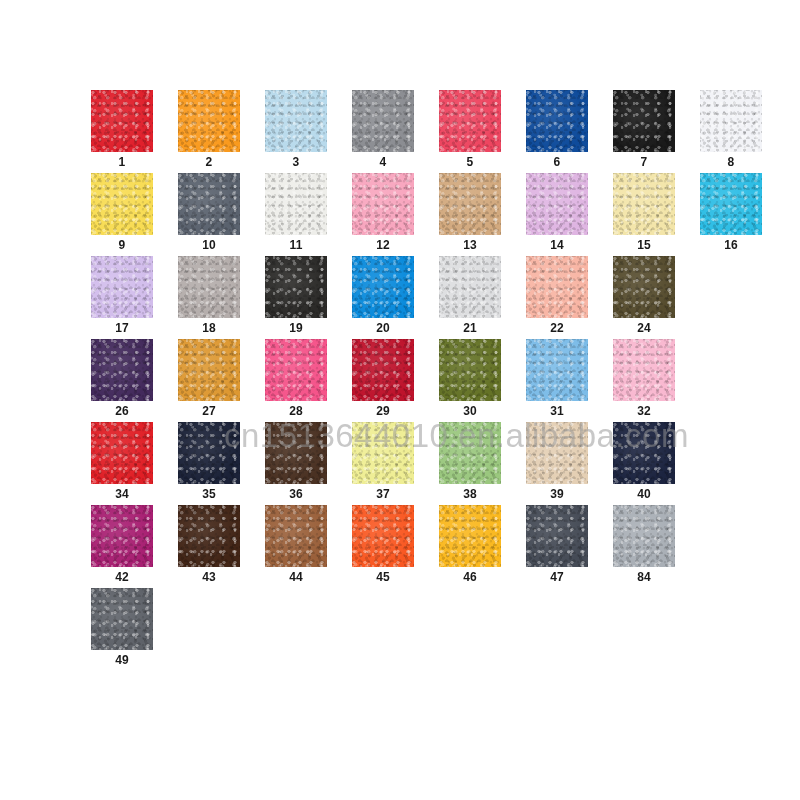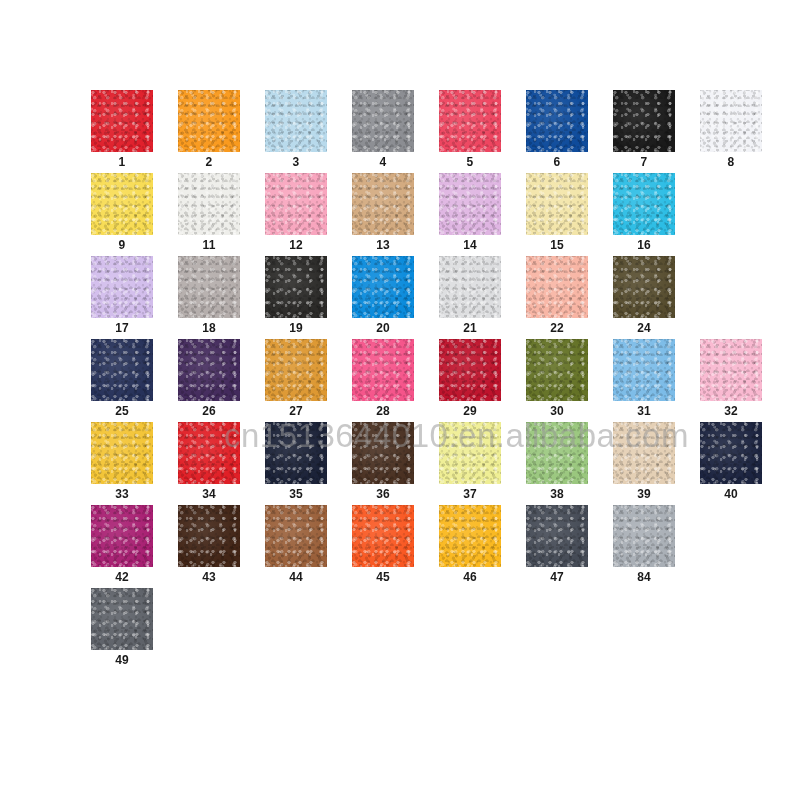--- a/index.html
+++ b/index.html
@@ -141,20 +141,24 @@
           <div class="swatch-chip" style="background-color: rgb(242, 243, 247);"></div>
           <div class="swatch-label">8</div>
         </div>
       </div>
       <div class="swatch-row">
         <div class="swatch-cell">
           <div class="swatch-chip" style="background-color: rgb(248, 220, 83);"></div>
           <div class="swatch-label">9</div>
         </div>
         <div class="swatch-cell">
+          <div class="swatch-chip" style="background-color: rgb(90, 98, 110);"></div>
+          <div class="swatch-label">10</div>
+        </div>
+        <div class="swatch-cell">
           <div class="swatch-chip" style="background-color: rgb(238, 238, 234);"></div>
           <div class="swatch-label">11</div>
         </div>
         <div class="swatch-cell">
           <div class="swatch-chip" style="background-color: rgb(248, 165, 190);"></div>
           <div class="swatch-label">12</div>
         </div>
         <div class="swatch-cell">
           <div class="swatch-chip" style="background-color: rgb(210, 169, 126);"></div>
           <div class="swatch-label">13</div>
@@ -197,24 +201,20 @@
           <div class="swatch-chip" style="background-color: rgb(248, 181, 164);"></div>
           <div class="swatch-label">22</div>
         </div>
         <div class="swatch-cell">
           <div class="swatch-chip" style="background-color: rgb(86, 76, 46);"></div>
           <div class="swatch-label">24</div>
         </div>
       </div>
       <div class="swatch-row">
         <div class="swatch-cell">
-          <div class="swatch-chip" style="background-color: rgb(39, 50, 90);"></div>
-          <div class="swatch-label">25</div>
-        </div>
-        <div class="swatch-cell">
           <div class="swatch-chip" style="background-color: rgb(67, 42, 92);"></div>
           <div class="swatch-label">26</div>
         </div>
         <div class="swatch-cell">
           <div class="swatch-chip" style="background-color: rgb(221, 152, 50);"></div>
           <div class="swatch-label">27</div>
         </div>
         <div class="swatch-cell">
           <div class="swatch-chip" style="background-color: rgb(245, 84, 138);"></div>
           <div class="swatch-label">28</div>
@@ -231,24 +231,20 @@
           <div class="swatch-chip" style="background-color: rgb(124, 188, 232);"></div>
           <div class="swatch-label">31</div>
         </div>
         <div class="swatch-cell">
           <div class="swatch-chip" style="background-color: rgb(249, 184, 208);"></div>
           <div class="swatch-label">32</div>
         </div>
       </div>
       <div class="swatch-row">
         <div class="swatch-cell">
-          <div class="swatch-chip" style="background-color: rgb(243, 196, 53);"></div>
-          <div class="swatch-label">33</div>
-        </div>
-        <div class="swatch-cell">
           <div class="swatch-chip" style="background-color: rgb(224, 31, 38);"></div>
           <div class="swatch-label">34</div>
         </div>
         <div class="swatch-cell">
           <div class="swatch-chip" style="background-color: rgb(27, 34, 56);"></div>
           <div class="swatch-label">35</div>
         </div>
         <div class="swatch-cell">
           <div class="swatch-chip" style="background-color: rgb(74, 49, 34);"></div>
           <div class="swatch-label">36</div>

